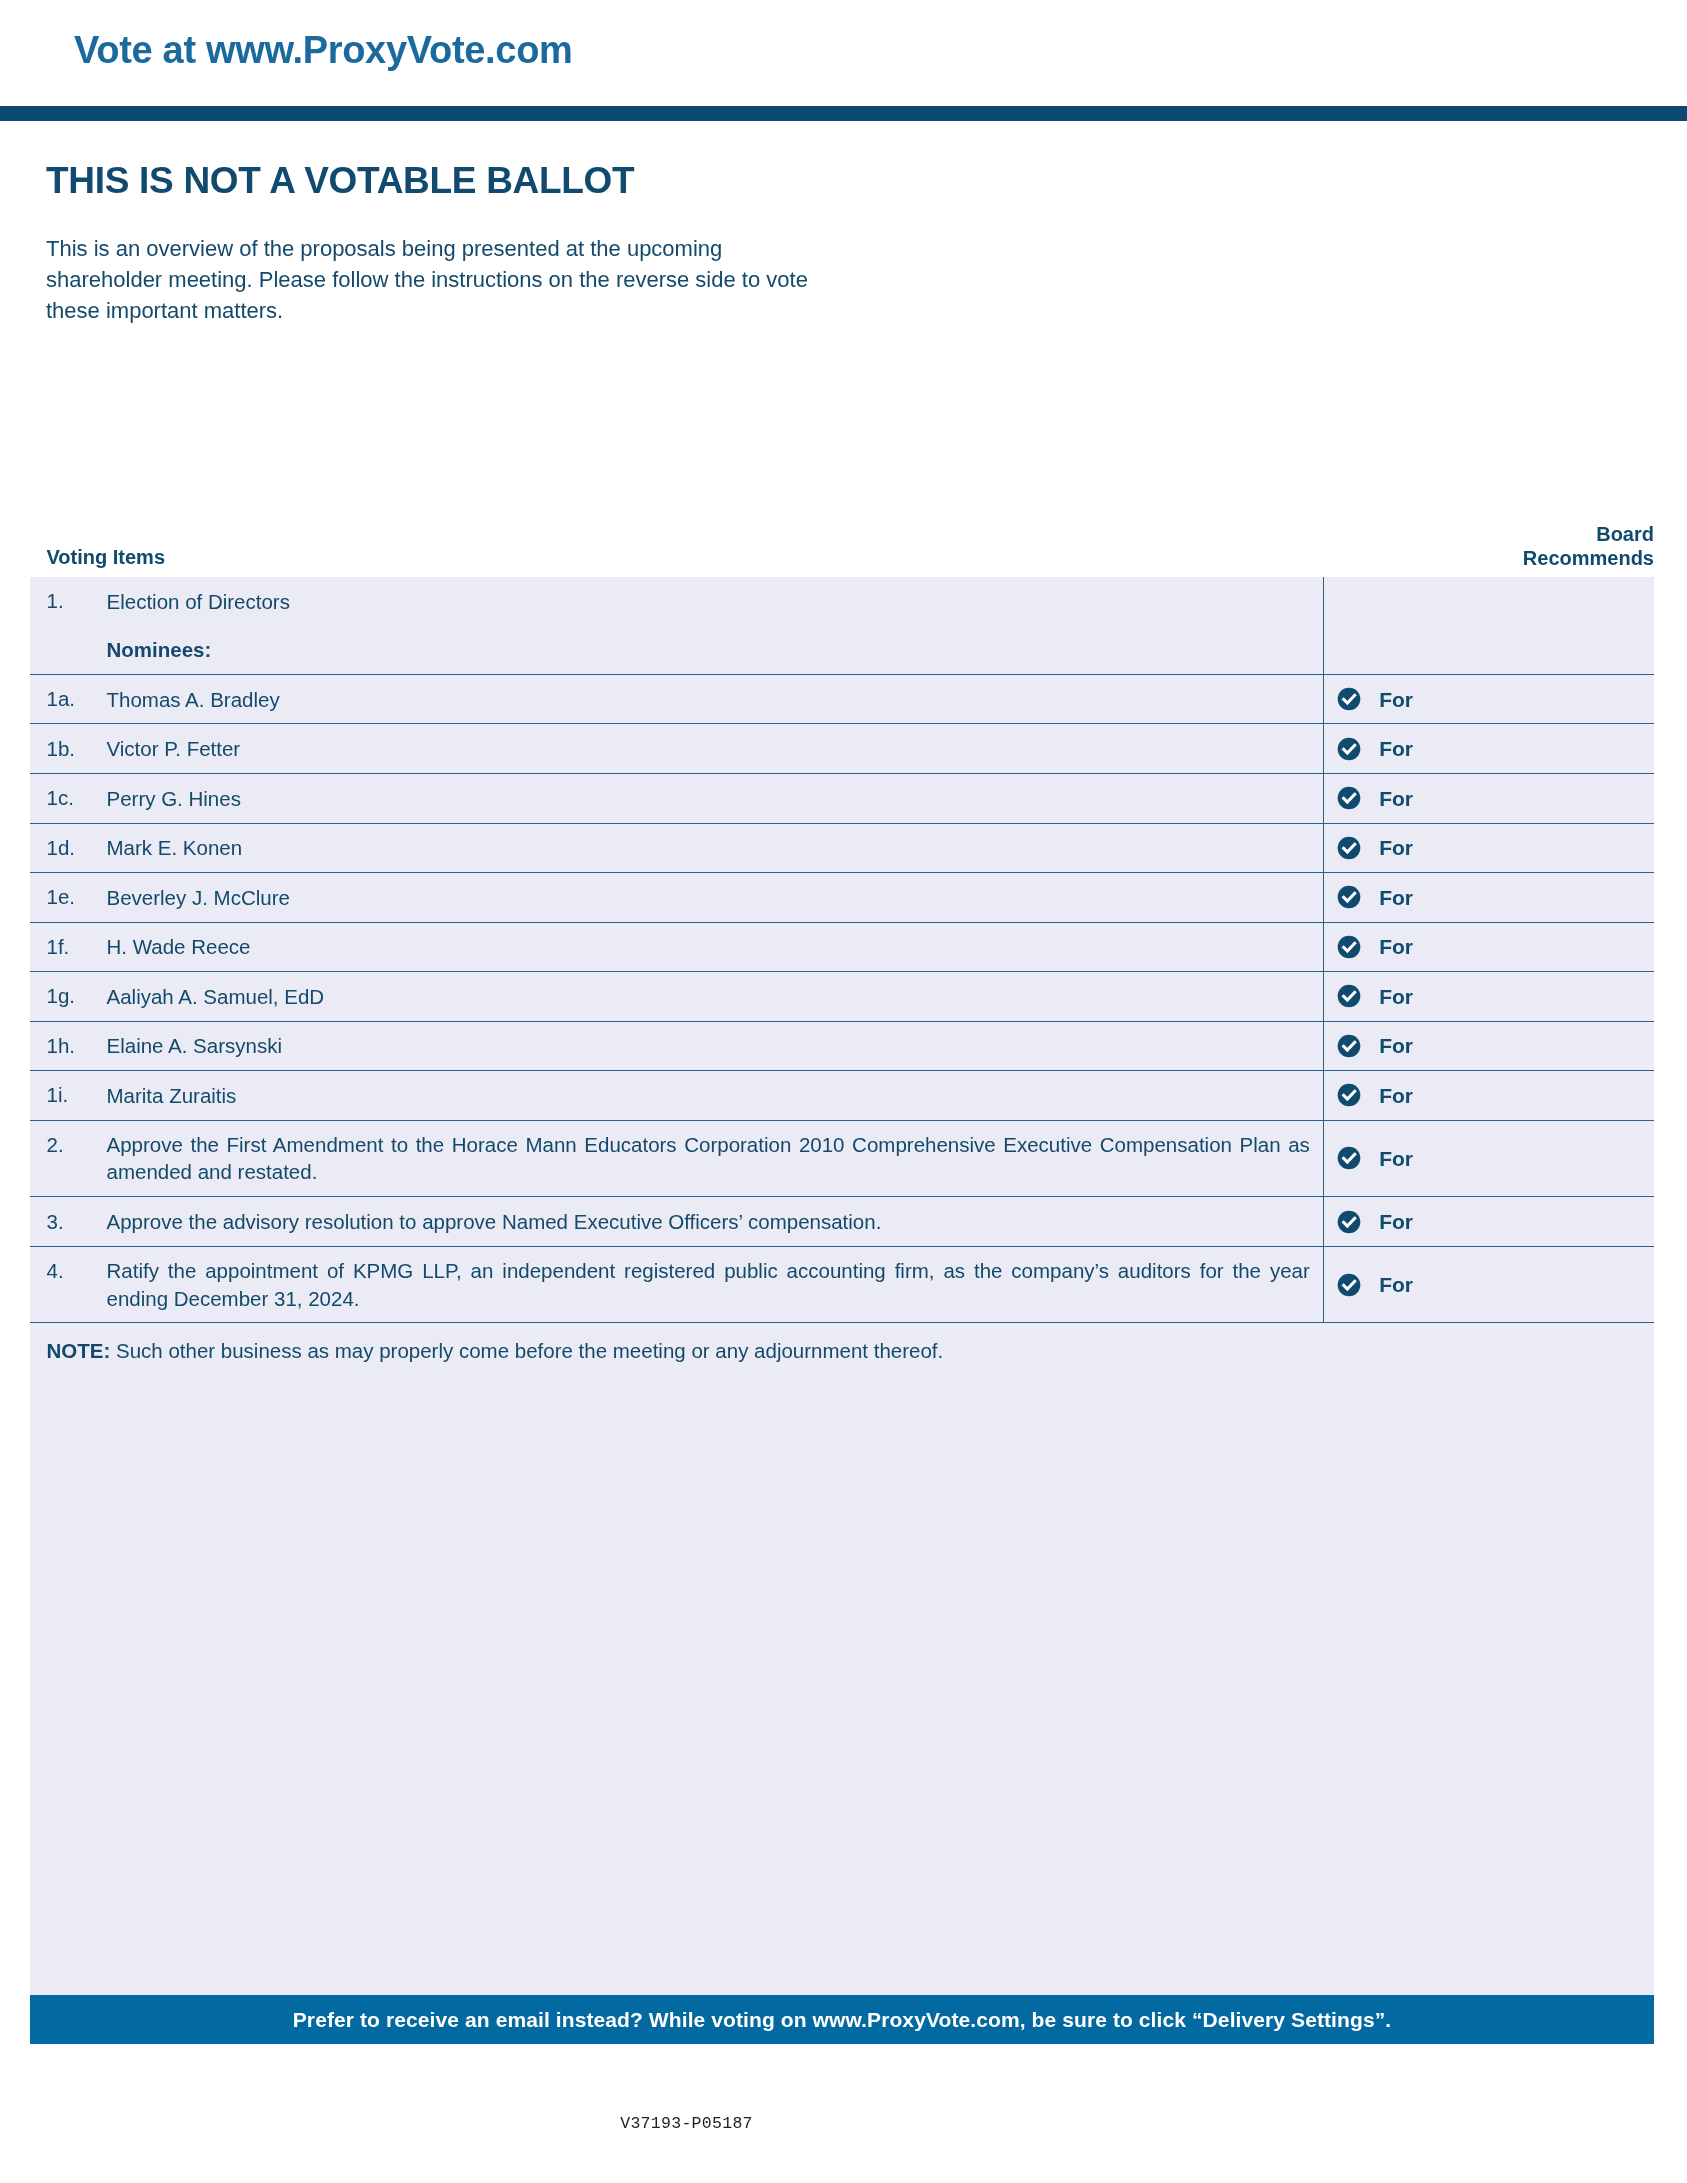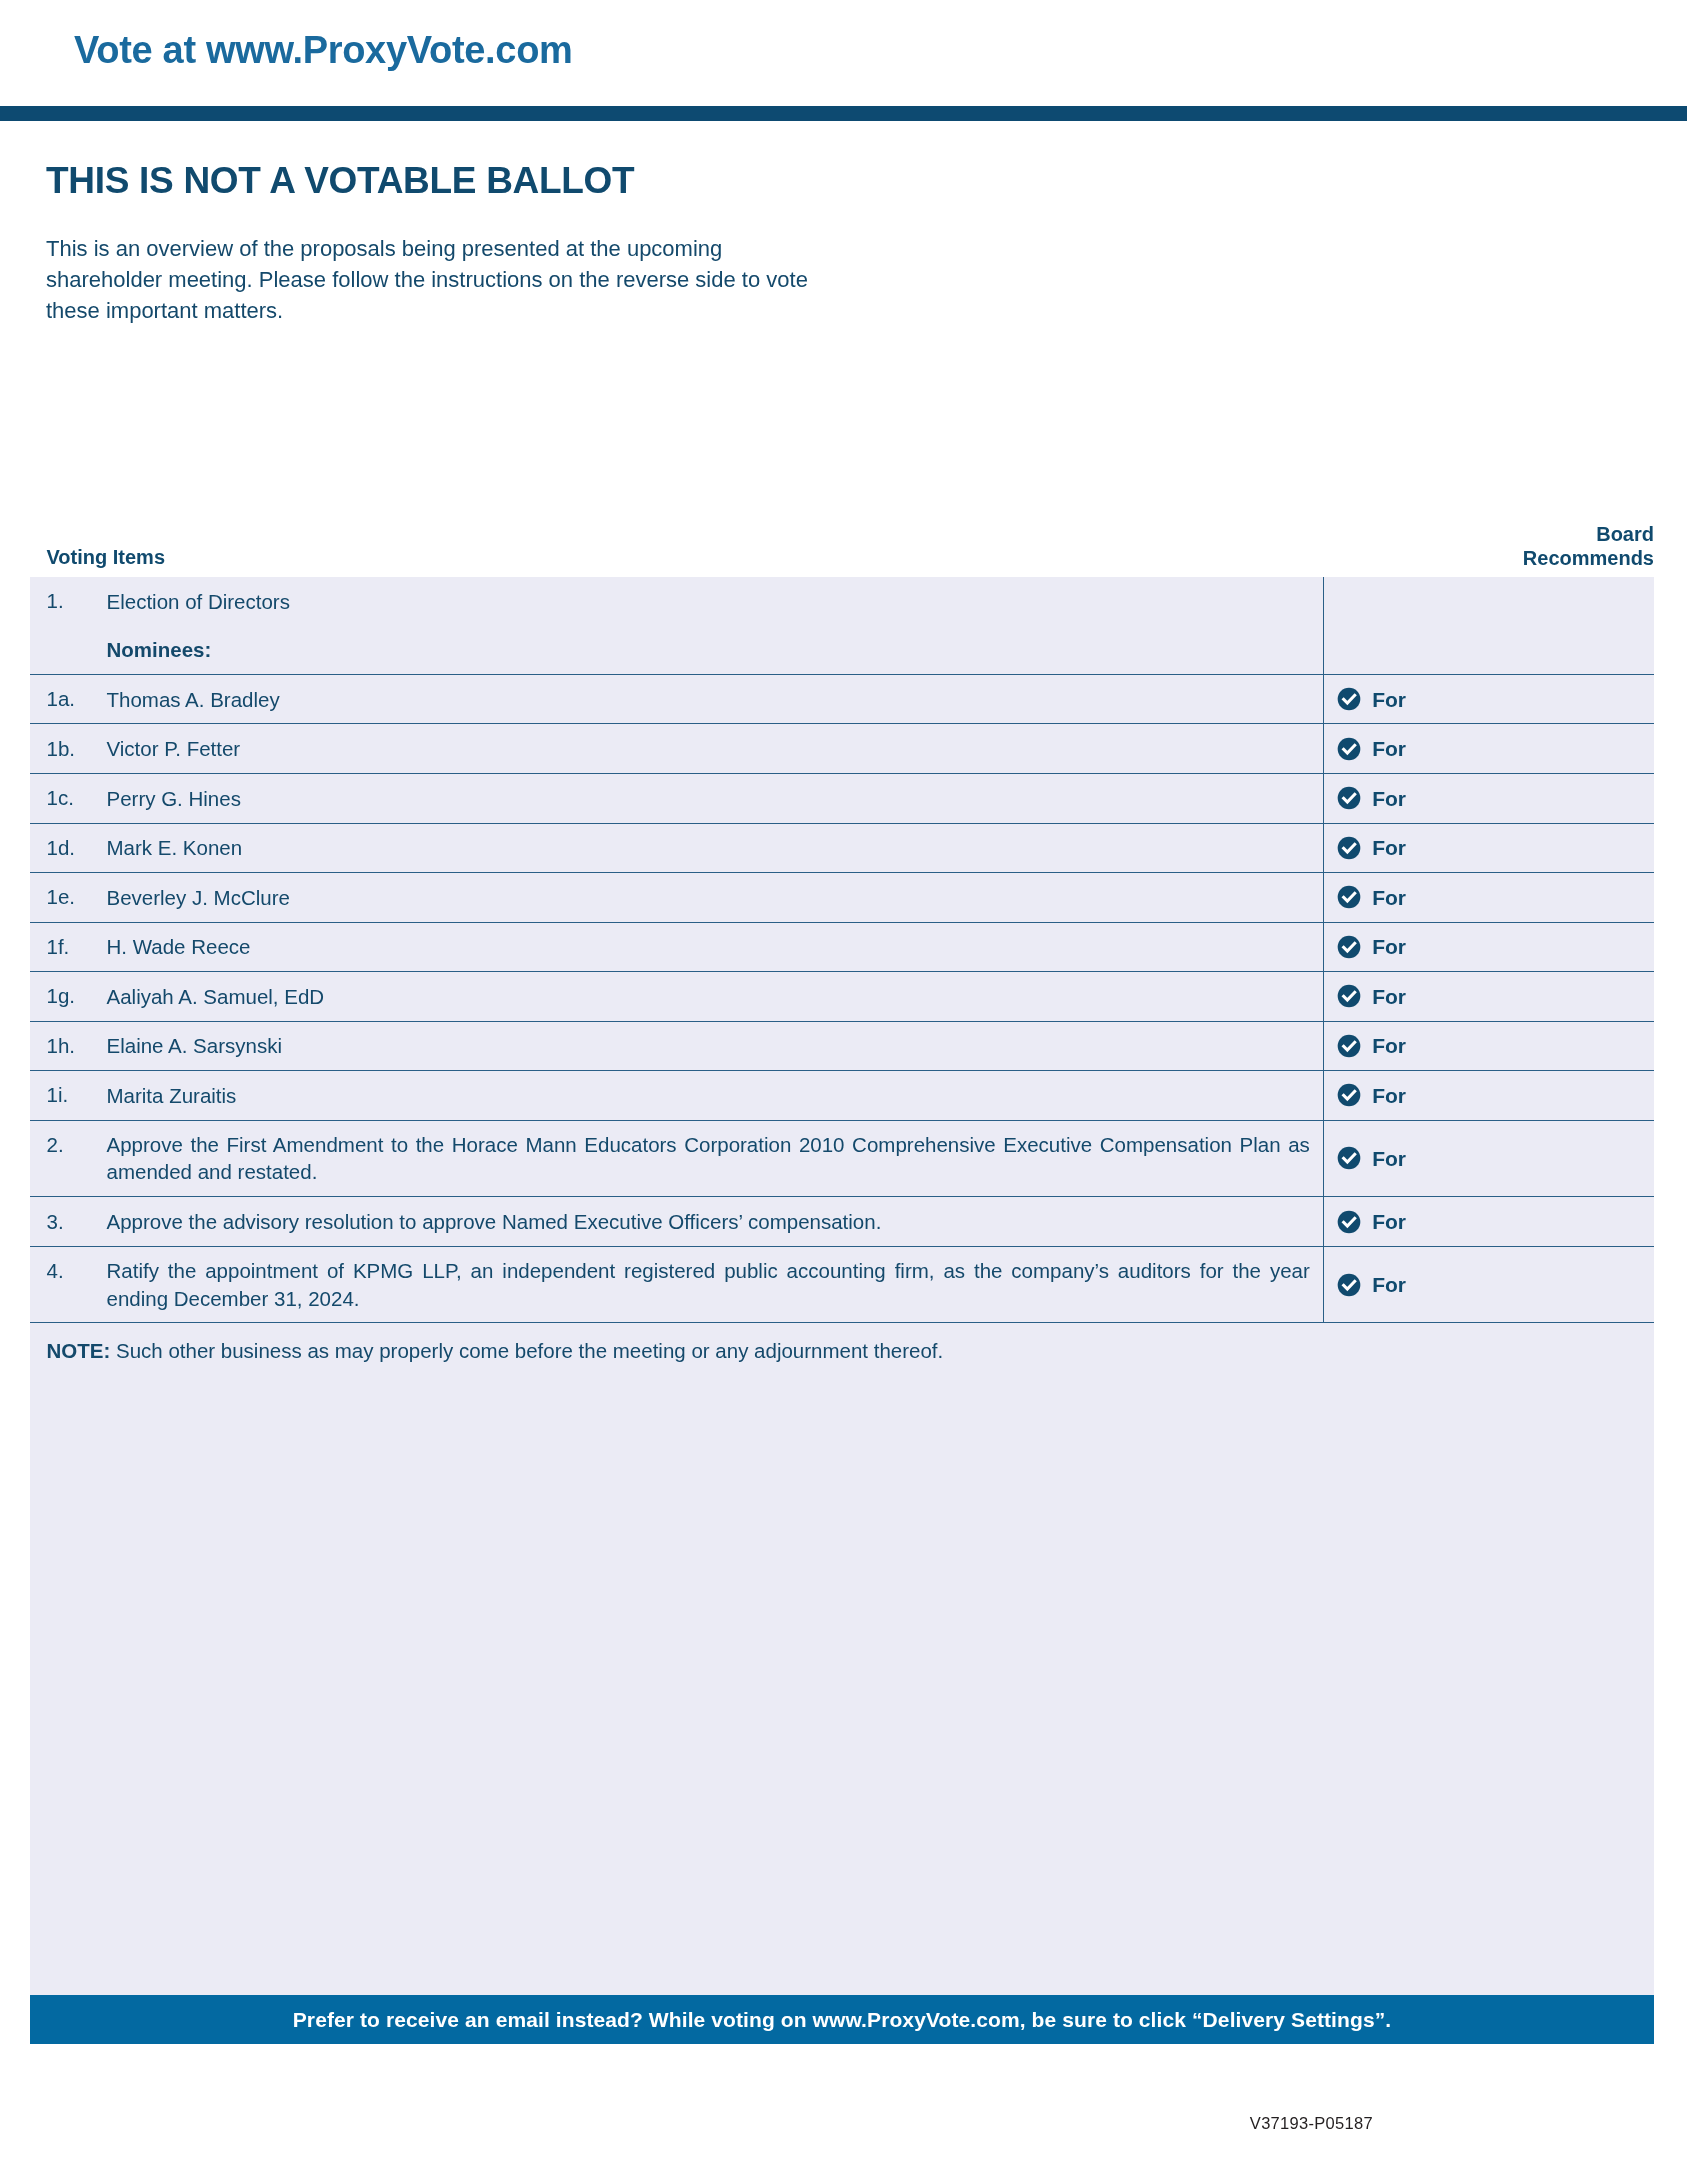--- a/index.html
+++ b/index.html
@@ -170,21 +170,21 @@
     font-size: 20.5px;
     color: #14496b;
     line-height: 1.33;
   }
   .note-text b { font-weight: bold; }
 
   
   .rec {
     display: flex;
     align-items: center;
-    gap: 11px;
+    gap: 18px;
     white-space: nowrap;
   }
   .check-icon {
     display: inline-block;
     width: 24px;
     height: 24px;
     flex: 0 0 24px;
     line-height: 0;
   }
   .rec-label {
@@ -218,24 +218,24 @@
     font-weight: bold;
     letter-spacing: 0.1px;
     text-align: center;
     white-space: nowrap;
   }
   .doc-code {
     position: absolute;
     left: 0;
     top: 2114px;
     width: 1373px;
-    text-align: right;
+    text-align: center;
     font-size: 16.5px;
     color: #231f20;
-    font-family: Liberation Sans, sans-serif;
+    font-family: Liberation Mono, monospace;
     letter-spacing: 0.3px;
   }
 </style>
 </head>
 <body>
 
 <div class="page">
 
   <div class="top-header">
     <div class="site-title">Vote at www.ProxyVote.com</div>

